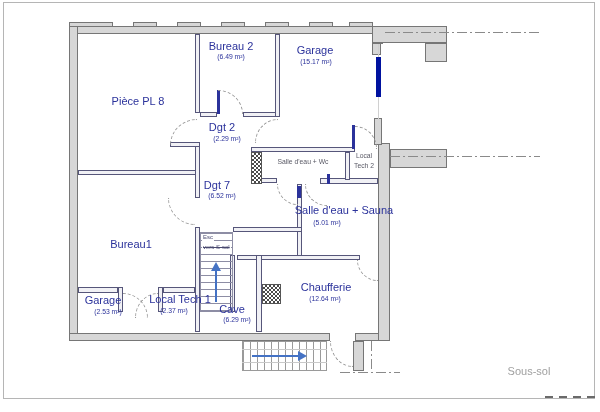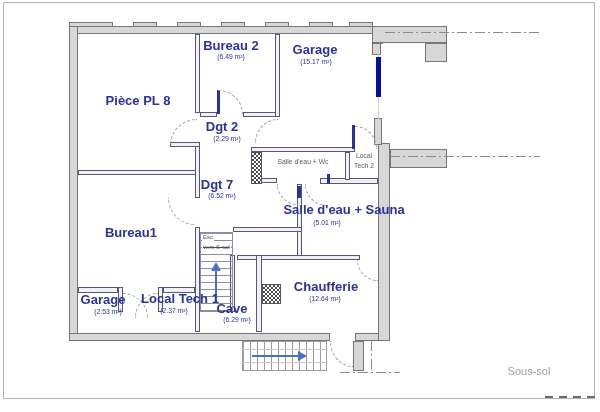--- a/index.html
+++ b/index.html
@@ -27,21 +27,21 @@
              box-sizing:border-box;background:repeating-linear-gradient(to right,#9a9a9a 0 1px,transparent 1px 7px);}
   .stringer{position:absolute;background:#c9c9c9;}
   .shaft{position:absolute;background:#4472c4;}
   .head-up{position:absolute;width:0;height:0;border-left:5px solid transparent;border-right:5px solid transparent;border-bottom:9px solid #4472c4;}
   .head-right{position:absolute;width:0;height:0;border-top:5px solid transparent;border-bottom:5px solid transparent;border-left:9px solid #4472c4;}
   
   .ddh{position:absolute;height:1px;background:repeating-linear-gradient(to right,#8a8a8a 0 10px,transparent 10px 13px,#8a8a8a 13px 15px,transparent 15px 18px);}
   .ddv{position:absolute;width:1px;background:repeating-linear-gradient(to bottom,#8a8a8a 0 10px,transparent 10px 13px,#8a8a8a 13px 15px,transparent 15px 18px);}
   .dashes{position:absolute;height:2px;background:repeating-linear-gradient(to right,#6a6a6a 0 8px,transparent 8px 14px);}
   
-  .lb{position:absolute;transform:translateX(-50%);color:#2b329b;font-weight:bold;font-size:13px;line-height:8px;white-space:nowrap;}
+  .lb{position:absolute;transform:translateX(-50%);color:#2b329b;font-weight:normal;font-size:11px;line-height:8px;white-space:nowrap;}
   .la{position:absolute;transform:translateX(-50%);color:#2b329b;font-size:6.8px;line-height:7px;white-space:nowrap;}
   .lg{position:absolute;transform:translateX(-50%);color:#5a5a66;font-size:6.8px;line-height:7px;white-space:nowrap;}
   .lesc{position:absolute;color:#4a4a70;font-size:6px;line-height:7px;background:#fff;white-space:nowrap;padding:0 1px;}
   .strike{text-decoration:line-through;}
   #sous-sol{position:absolute;transform:translateX(-50%);color:#a0a0a0;font-size:11px;white-space:nowrap;}
   .glight{position:absolute;background:#d0d0d0;}
   .gdoor{position:absolute;background:#00129f;}
 </style>
 </head>
 <body>
@@ -147,21 +147,21 @@
 
   <div class="lg" style="left:364px;top:152px;">Local</div>
   <div class="lg" style="left:364px;top:162px;">Tech 2</div>
 
   <div class="lb" style="left:217px;top:181px;">Dgt 7</div>
   <div class="la" style="left:222px;top:192px;">(6.52 m²)</div>
 
   <div class="lb" style="left:344px;top:206px;">Salle d'eau + Sauna</div>
   <div class="la" style="left:327px;top:219px;">(5.01 m²)</div>
 
-  <div class="lb" style="left:131px;top:229px;">Bureau1</div>
+  <div class="lb" style="left:131px;top:240px;">Bureau1</div>
 
   <div class="lb" style="left:103px;top:296px;">Garage</div>
   <div class="la" style="left:108px;top:308px;">(2.53 m²)</div>
 
   <div class="lb" style="left:180px;top:295px;">Local Tech 1</div>
   <div class="la" style="left:174px;top:307px;">(2.37 m²)</div>
 
   <div class="lb" style="left:232px;top:305px;">Cave</div>
   <div class="la" style="left:237px;top:316px;">(6.29 m²)</div>
 

